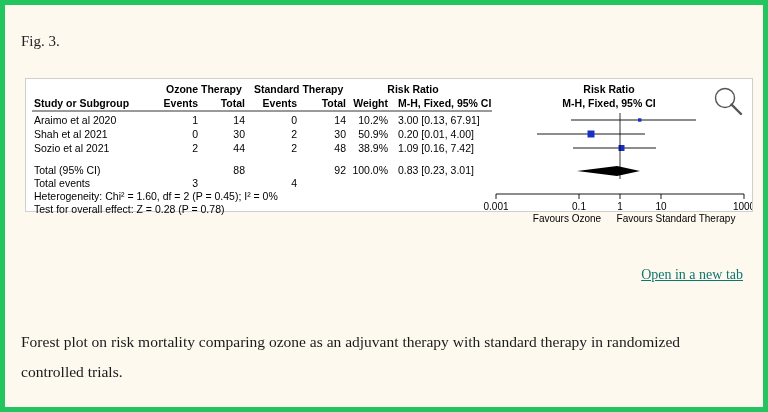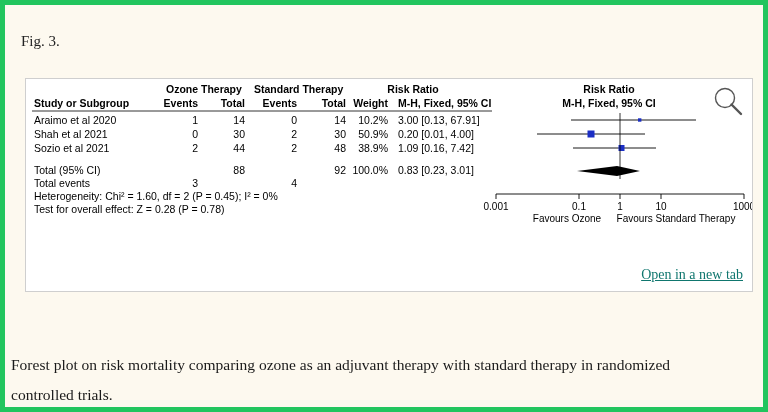--- a/index.html
+++ b/index.html
@@ -27,21 +27,21 @@
     top: 28px;
     font-size: 15px;
     color: #222;
     font-family: "Liberation Serif", serif;
   }
   .figure-box {
     position: absolute;
     left: 20px;
     top: 73px;
     width: 728px;
-    height: 214px;
+    height: 134px;
     background: #ffffff;
     border: 1px solid #cfcfcf;
     box-sizing: border-box;
     text-align: center;
   }
   .plot-svg {
     display: block;
   }
   .magnifier {
     position: absolute;
@@ -55,28 +55,27 @@
     right: 20px;
     top: 262px;
     font-size: 14px;
     color: #0f766e;
     text-decoration: underline;
     font-family: "Liberation Serif", serif;
     cursor: pointer;
   }
   .caption {
     position: absolute;
-    left: 6px;
+    left: 16px;
     top: 322px;
     width: 716px;
     font-size: 15.5px;
     line-height: 30px;
     color: #1a1a1a;
     font-family: "Liberation Serif", serif;
-    margin-top: 23px;
   }
   text {
     font-family: "Liberation Sans", sans-serif;
   }
 </style>
 </head>
 <body>
 
 <div class="page">
 

